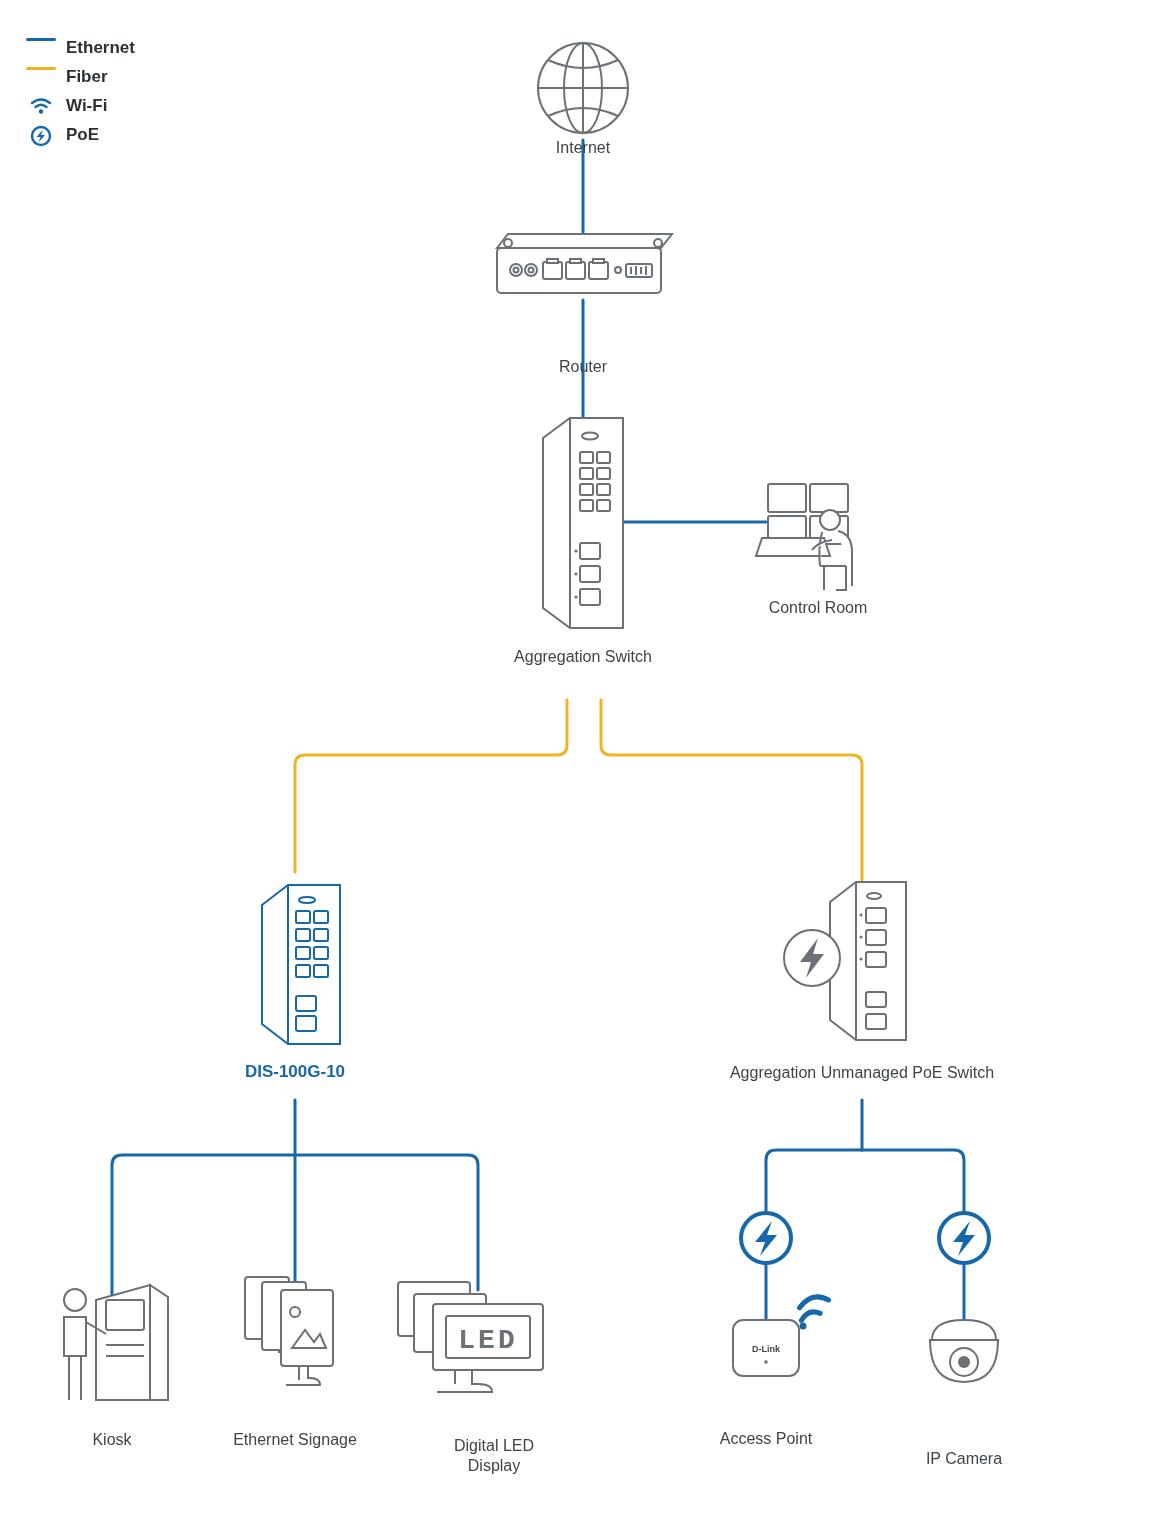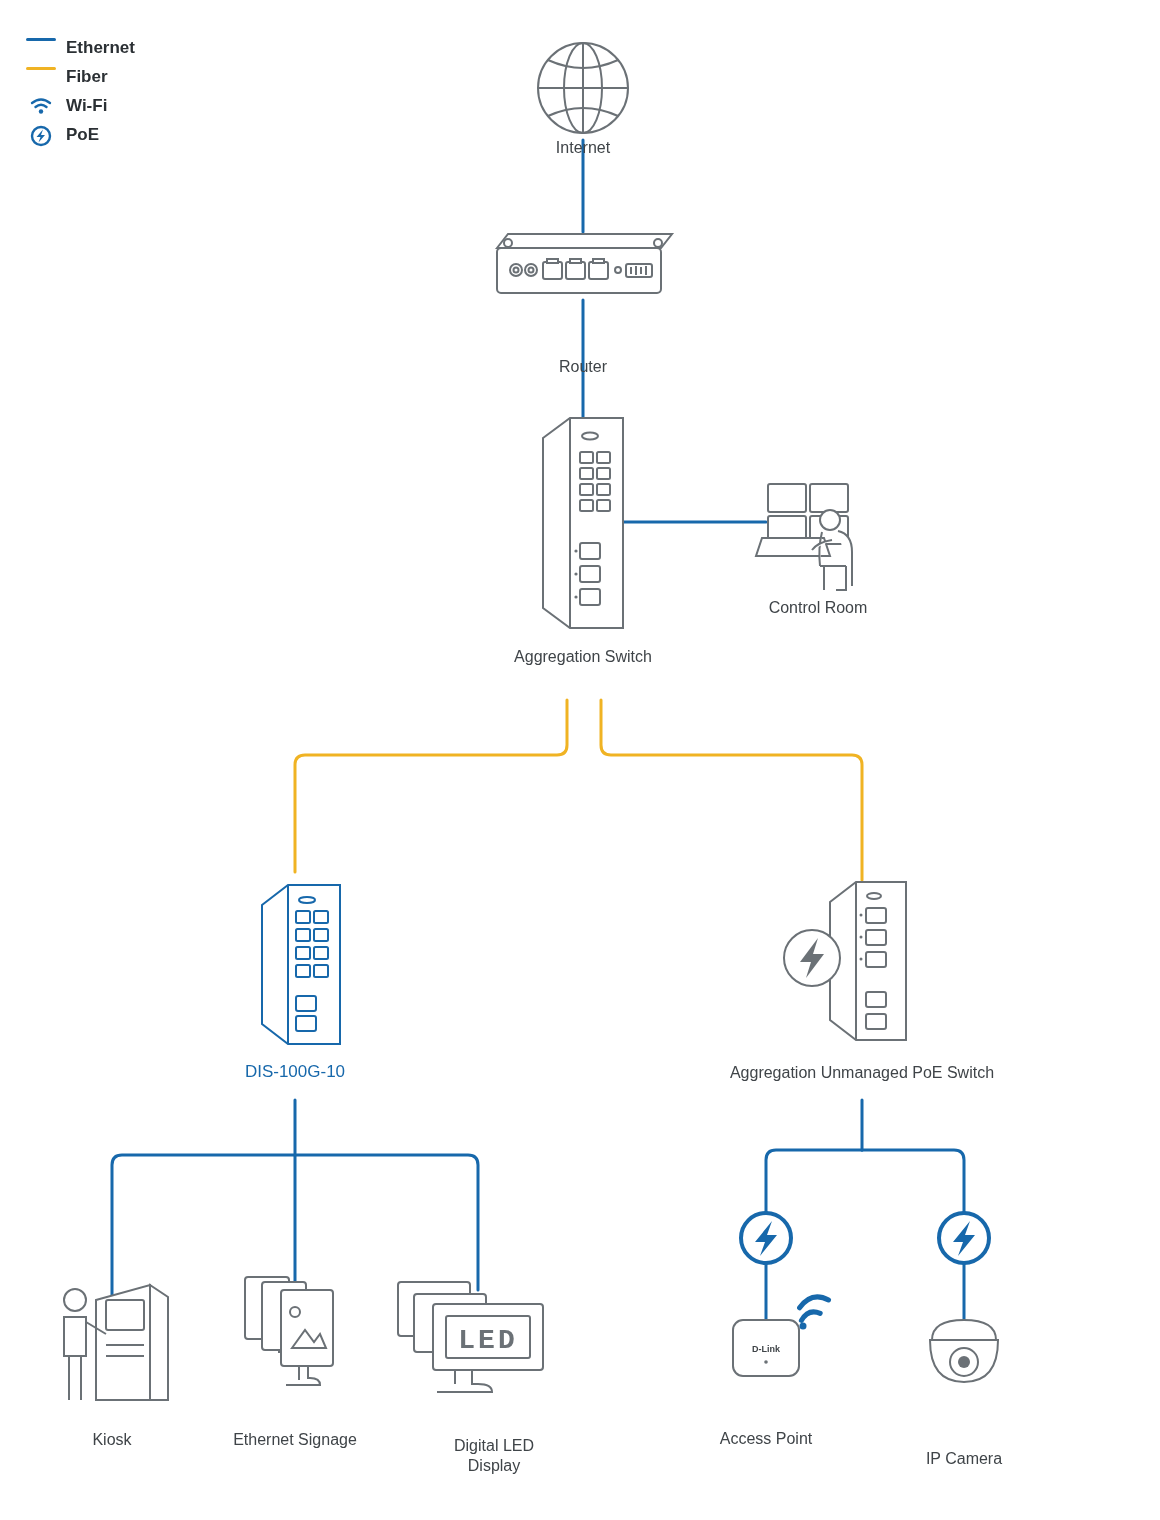--- a/index.html
+++ b/index.html
@@ -6,21 +6,21 @@
   body{width:1160px;height:1520px;position:relative;font-family:"Liberation Sans",sans-serif;overflow:hidden;}
   #canvas{position:absolute;left:0;top:0;width:1160px;height:1520px;}
   .lbl{position:absolute;color:#3f4448;font-weight:normal;font-size:16px;text-align:center;line-height:1.25;}
   .legend{position:absolute;left:24px;top:38px;}
   .legend-row{display:flex;align-items:flex-start;height:29px;}
   .legend-swatch{width:34px;display:flex;align-items:center;justify-content:center;}
   .legend-text{font-size:17px;color:#2b3034;font-weight:bold;margin-left:8px;}
   .line-eth{width:30px;height:3px;background:#1768ab;border-radius:2px;}
   .line-fiber{width:30px;height:3px;background:#f0b323;border-radius:2px;}
   .highlight-box{position:absolute;background:#a8cadd;border-radius:18px;}
-  .hl-label{position:absolute;color:#1768ab;font-weight:normal;font-size:17px;text-align:center;width:100%;}
+  .hl-label{position:absolute;color:#1768ab;font-weight:bold;font-size:17px;text-align:center;width:100%;}
   svg{overflow:visible;}
 </style>
 </head>
 <body>
 
 <svg id="canvas" viewBox="0 0 1160 1520">
 
   <g fill="none" stroke-linecap="round" stroke-linejoin="round">
 
     <path d="M583,140 L583,232" stroke="#1768ab" stroke-width="3"></path>

